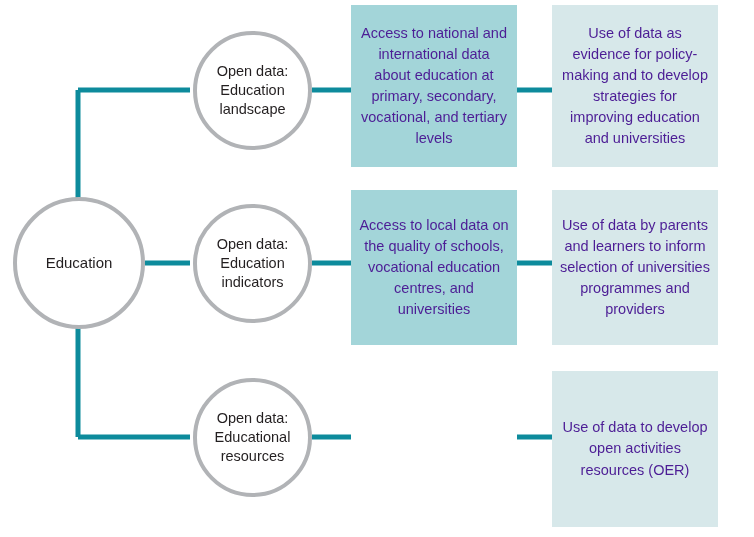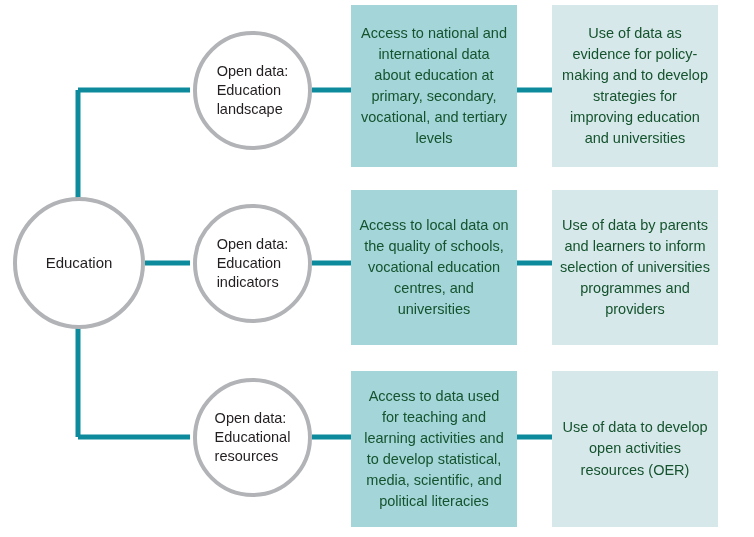--- a/index.html
+++ b/index.html
@@ -29,20 +29,21 @@
   }
   .node-circle {
     position: absolute;
     box-sizing: border-box;
     border-radius: 50%;
     background: #ffffff;
     border: 4px solid #b1b3b6;
     display: flex;
     align-items: center;
     justify-content: center;
+    text-align: center;
     z-index: 3;
   }
   .node-circle .circle-text {
     font-size: 14.5px;
     line-height: 1.33;
     color: #231f20;
     padding: 0 10px;
     white-space: pre-line;
   }
   .root-circle {
@@ -68,21 +69,21 @@
     box-sizing: border-box;
     display: flex;
     align-items: center;
     justify-content: center;
     text-align: center;
     z-index: 2;
   }
   .info-box .box-text {
     font-size: 14.5px;
     line-height: 1.45;
-    color: #14532d;
+    color: #4c1d95;
     padding: 4px 8px;
     white-space: pre-line;
   }
   .box-access {
     background: #a3d5d9;
     left: 351px;
     width: 166px;
   }
   .box-use {
     background: #d7e8ea;
@@ -144,20 +145,17 @@
   </div>
   <div class="info-box box-use row-2">
     <span class="box-text">Use of data by parents and learners to inform selection of universities programmes and providers</span>
   </div>
 
   <div class="node-circle branch-circle branch-circle-3">
     <span class="circle-text">Open data:
 Educational
 resources</span>
   </div>
-  <div class="info-box box-access row-3">
-    <span class="box-text">Access to data used for teaching and learning activities and to develop statistical, media, scientific, and political literacies</span>
-  </div>
   <div class="info-box box-use row-3">
     <span class="box-text">Use of data to develop open activities resources (OER)</span>
   </div>
 
 </div>
 
 </body></html>

